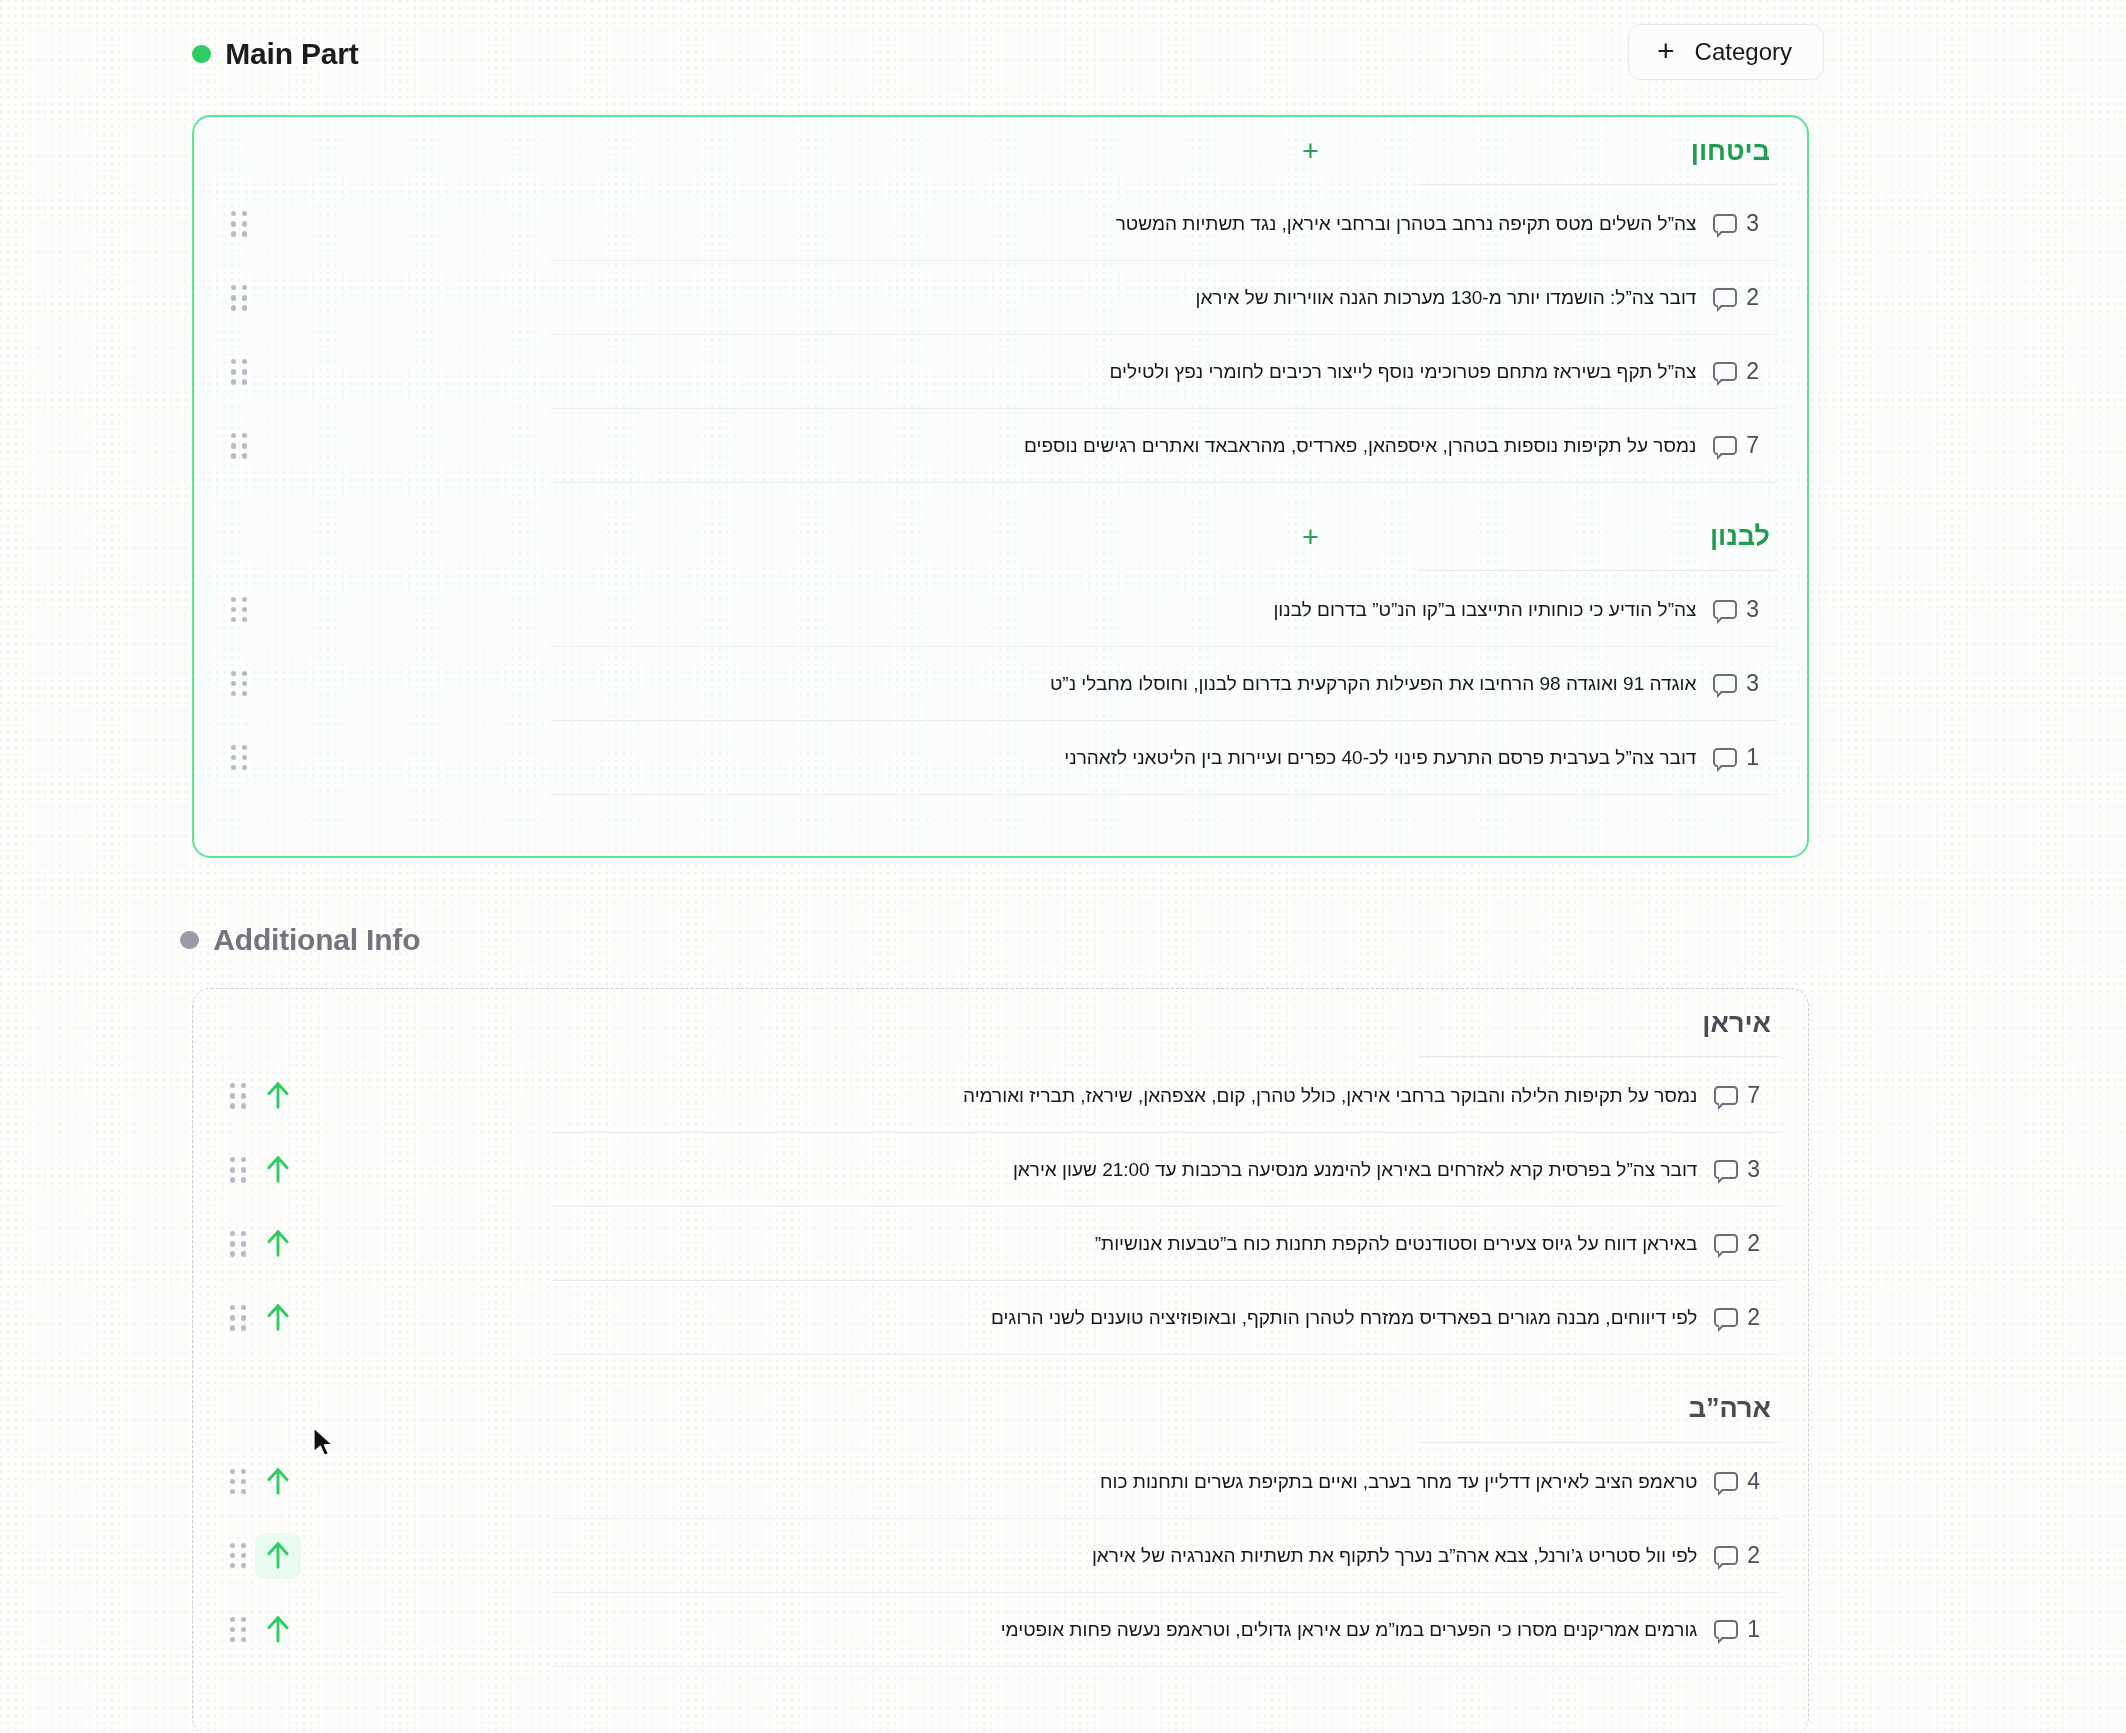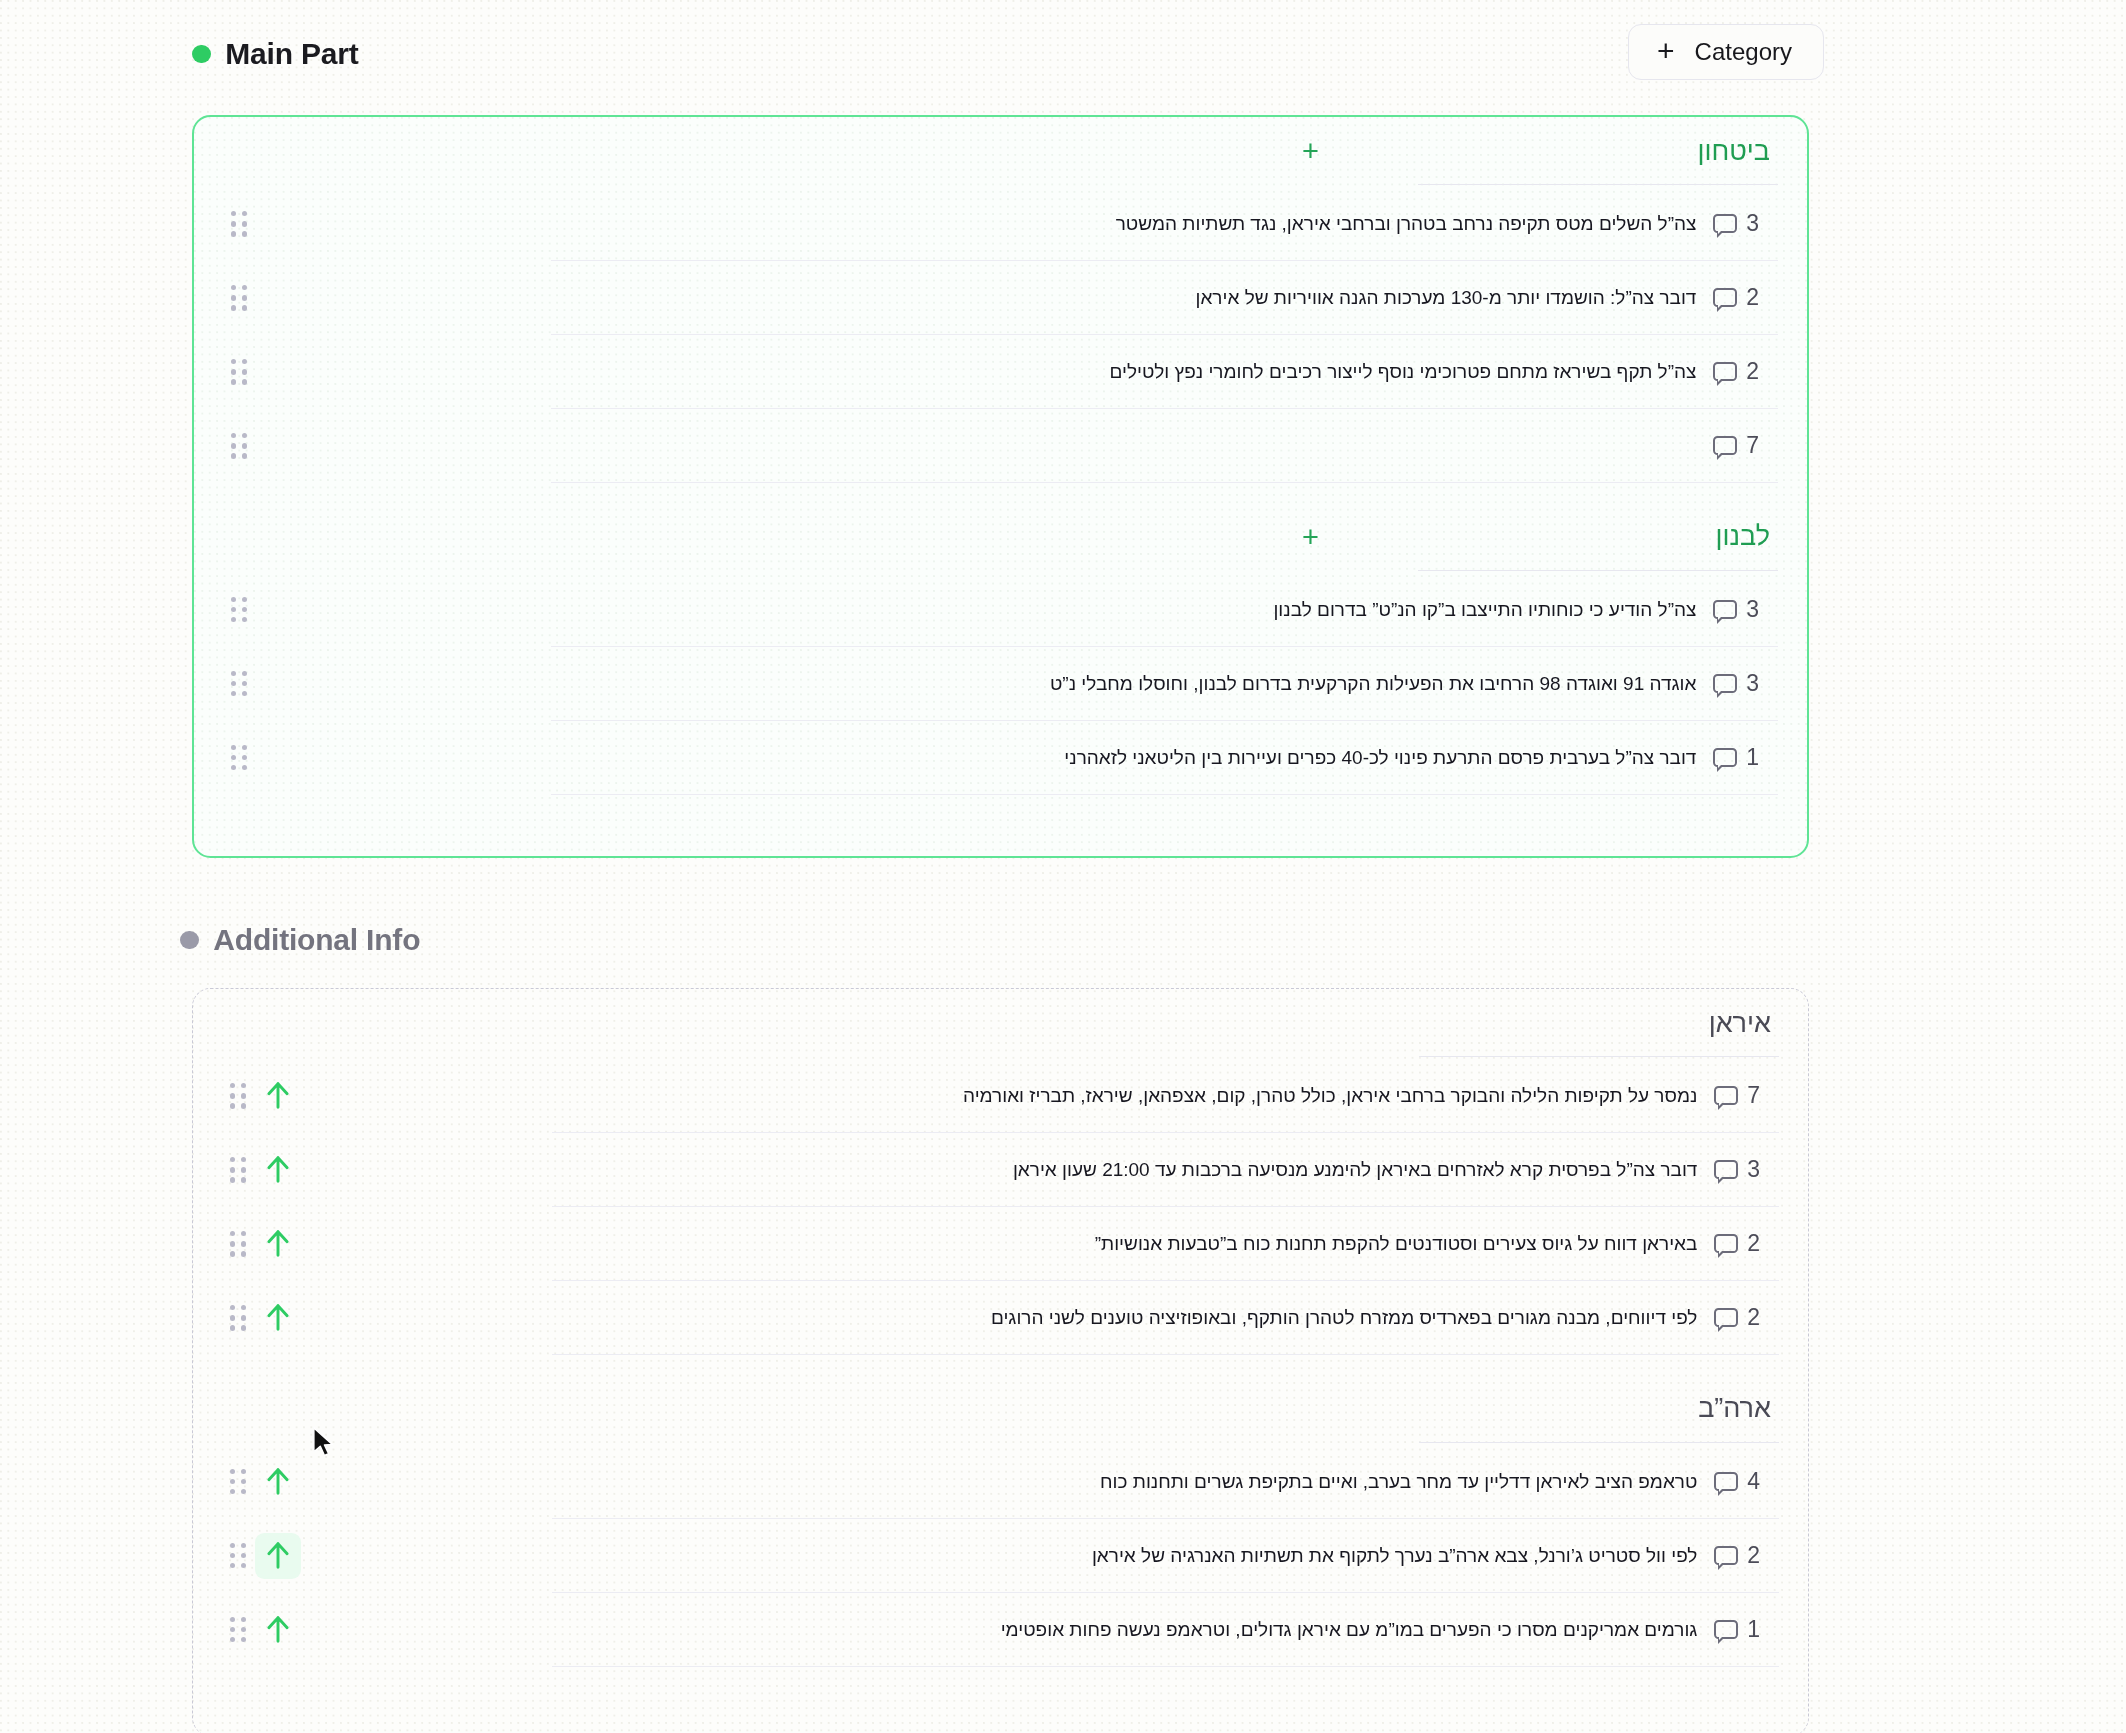--- a/index.html
+++ b/index.html
@@ -88,21 +88,21 @@
   
   .cat-head {
     position: relative;
     height: 68px;
     display: flex;
     align-items: center;
     justify-content: flex-end;
   }
   .cat-title {
     font-size: 27px;
-    font-weight: 400;
+    font-weight: 700;
     direction: rtl;
     padding-right: 37px;
   }
   .cat-title.green { color: #1f9d52; }
   .cat-title.grey  { color: #4a4a55; }
   .cat-underline {
     position: absolute;
     right: 29.5px;
     bottom: 0;
     width: 360px;
@@ -312,20 +312,21 @@
             <i></i>
           </div>
         <span class="row-sep"></span>
       </div>
 
       <div class="row">
         <div class="comment">
           <span class="bubble"></span>
           <span class="count">7</span>
         </div>
+        <div class="row-text">נמסר על תקיפות נוספות בטהרן, איספהאן, פארדיס, מהראבאד ואתרים רגישים נוספים</div>
         <div class="drag">
             <i></i>
             <i></i>
             <i></i>
             <i></i>
             <i></i>
             <i></i>
           </div>
         <span class="row-sep"></span>
       </div>

